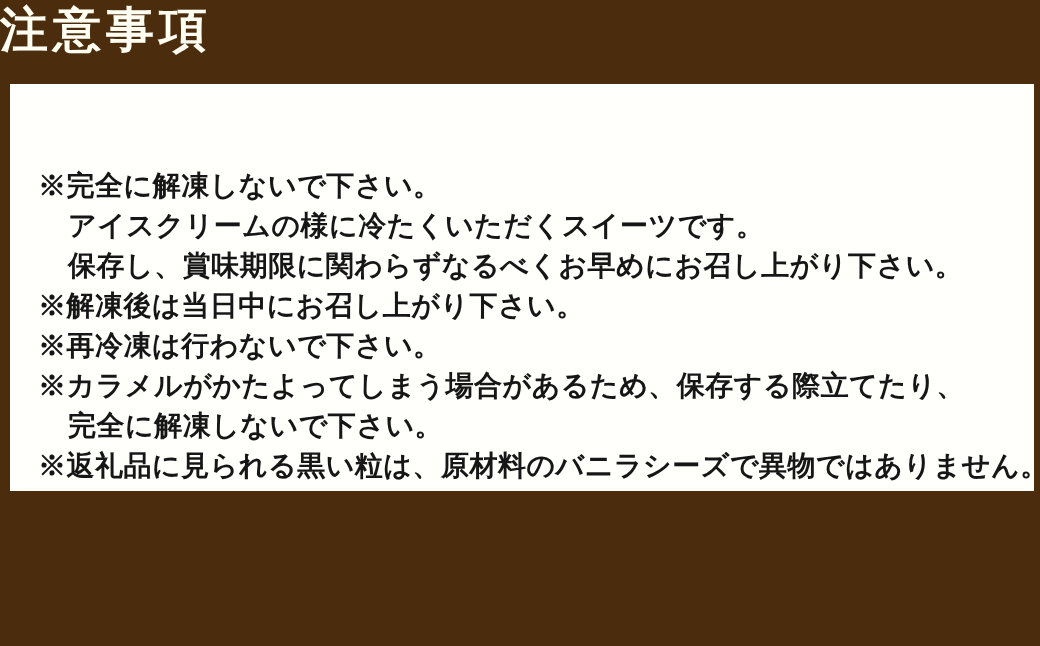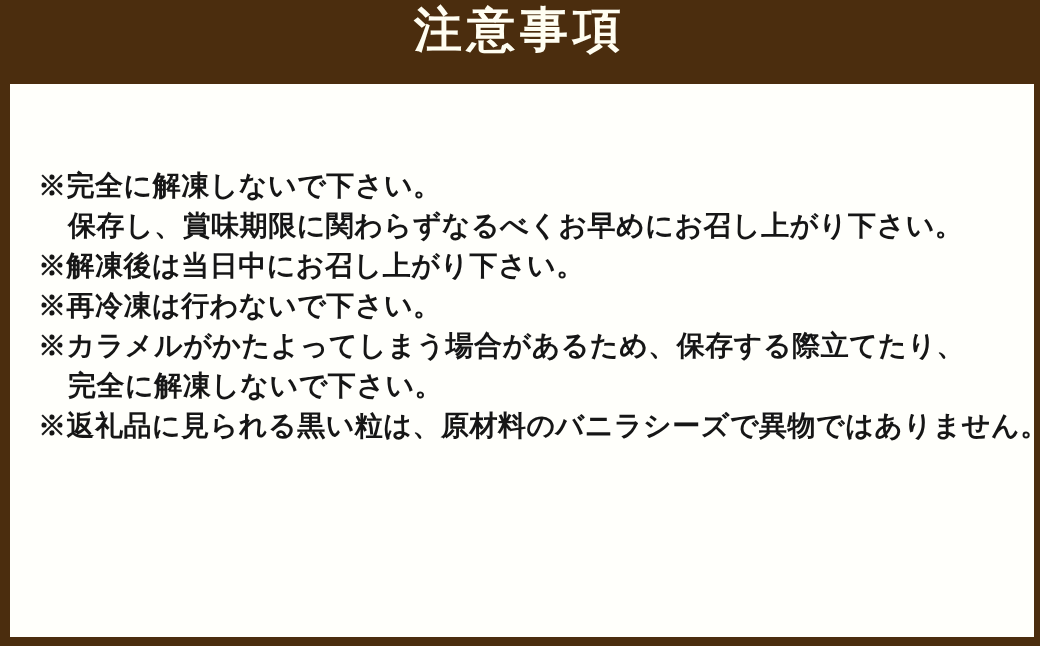--- a/index.html
+++ b/index.html
@@ -19,36 +19,35 @@
     font-family: "Liberation Serif", "DejaVu Serif", serif;
   }
   .header {
     position: absolute;
     top: 0;
     left: 0;
     width: 100%;
     height: 60px;
     display: flex;
     align-items: center;
-    justify-content: center;
     border-radius: 14px;
   }
   .title {
     margin: 0;
     font-size: 48px;
     font-weight: bold;
     letter-spacing: 5px;
     color: var(--title, #fffef2);
   }
   .panel {
     position: absolute;
     left: 10px;
     top: 84px;
     width: 1024px;
-    height: 553px;
+    height: 407px;
     background: var(--panel, #fffffb);
   }
   .notes {
     padding: 82px 0 0 28px;
   }
   .line {
     font-size: 28px;
     font-weight: bold;
     line-height: 40px;
     letter-spacing: 0.5px;
@@ -62,20 +61,21 @@
 </head>
 <body>
 
 <div class="canvas">
   <header class="header">
     <h1 class="title">注意事項</h1>
   </header>
   <main class="panel">
     <div class="notes">
       <div class="line">※完全に解凍しないで下さい。</div>
+      <div class="line indent">アイスクリームの様に冷たくいただくスイーツです。</div>
       <div class="line indent">保存し、賞味期限に関わらずなるべくお早めにお召し上がり下さい。</div>
       <div class="line">※解凍後は当日中にお召し上がり下さい。</div>
       <div class="line">※再冷凍は行わないで下さい。</div>
       <div class="line">※カラメルがかたよってしまう場合があるため、保存する際立てたり、</div>
       <div class="line indent">完全に解凍しないで下さい。</div>
       <div class="line">※返礼品に見られる黒い粒は、原材料のバニラシーズで異物ではありません。</div>
     </div>
   </main>
 </div>
 

